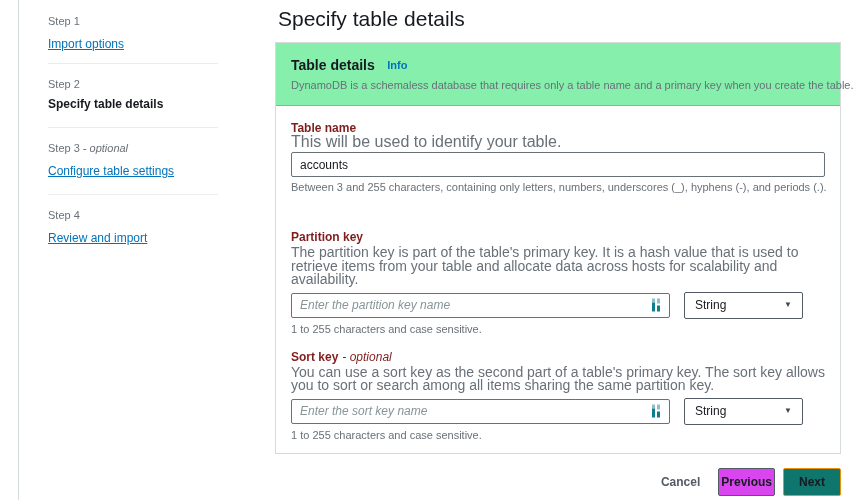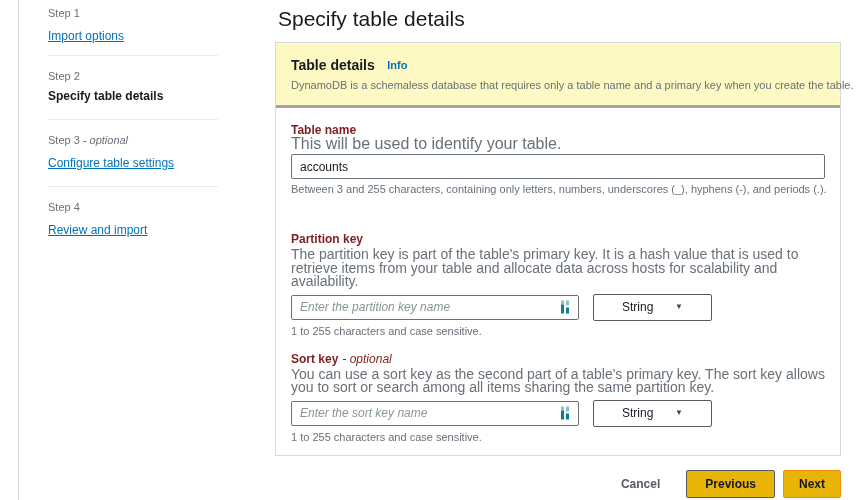--- a/index.html
+++ b/index.html
@@ -17,21 +17,21 @@
   .v-divider {
     position: absolute;
     left: 18px; top: 0; bottom: 0;
     width: 1px;
     background: #d5dbdb;
   }
 
   
   .sidebar {
     position: absolute;
-    left: 48px; top: 5px;
+    left: 48px; top: 13px;
     width: 170px;
   }
   .step-group {
     padding: 14px 0 15px;
     border-top: 1px solid #eaeded;
   }
   .step-group:first-child {
     border-top: none;
     padding-top: 2px;
     padding-bottom: 11px;
@@ -75,22 +75,22 @@
     color: #16191f;
   }
 
   
   .card {
     margin-top: 10px;
     border: 1px solid #d5dbdb;
     background: #fff;
   }
   .card-header {
-    background: #fef9c3;
-    border-bottom: 3px solid #a3a3a3;
+    background: #86efac;
+    border-bottom: 1px solid #a3a3a3;
     padding: 13px 15px 13px;
   }
   .card-title {
     display: inline;
     font-size: 14px;
     line-height: 18px;
     font-weight: 700;
     margin: 0;
     color: #16191f;
   }
@@ -168,21 +168,21 @@
   .field-sort { margin-top: 16px; }
 
   .input-row {
     display: flex;
     align-items: center;
     gap: 14px;
     margin-top: 5px;
   }
   .input-wrap {
     position: relative;
-    width: 288px;
+    width: 379px;
   }
   .input-wrap .text-input {
     margin-top: 0;
     padding-right: 26px;
   }
   .suffix-icon {
     position: absolute;
     right: 7px; top: 50%;
     transform: translateY(-50%);
     width: 12px; height: 15px;
@@ -190,21 +190,21 @@
   }
   .select {
     width: 119px;
     height: 27px;
     border: 1px solid #545b64;
     border-radius: 2px;
     background: #fff;
     display: flex;
     align-items: center;
     justify-content: space-between;
-    padding: 0 28px;
+    padding: 0 10px;
     font-size: 12px;
     color: #16191f;
     cursor: pointer;
   }
   .select .caret {
     font-size: 8px;
     color: #414750;
     line-height: 1;
   }
 
@@ -222,32 +222,32 @@
     border-radius: 2px;
     height: 28px;
     cursor: pointer;
     line-height: 1;
   }
   .btn-link {
     border: none;
     background: transparent;
     color: #545b64;
     padding: 0 4px;
-    margin-right: 22px;
+    margin-right: 14px;
     text-align: center;
   }
   .btn-normal {
-    background: #eab308;
+    background: #d946ef;
     border: 1px solid #545b64;
     color: #16191f;
-    padding: 0 18px;
+    padding: 0 2px;
     margin-right: 8px;
   }
   .btn-primary {
-    background: #eab308;
+    background: #0f766e;
     border: 1px solid #ee9008;
     color: #16191f;
     padding: 0 15px;
   }
 </style>
 </head>
 <body>
 
 <div class="v-divider"></div>
 

